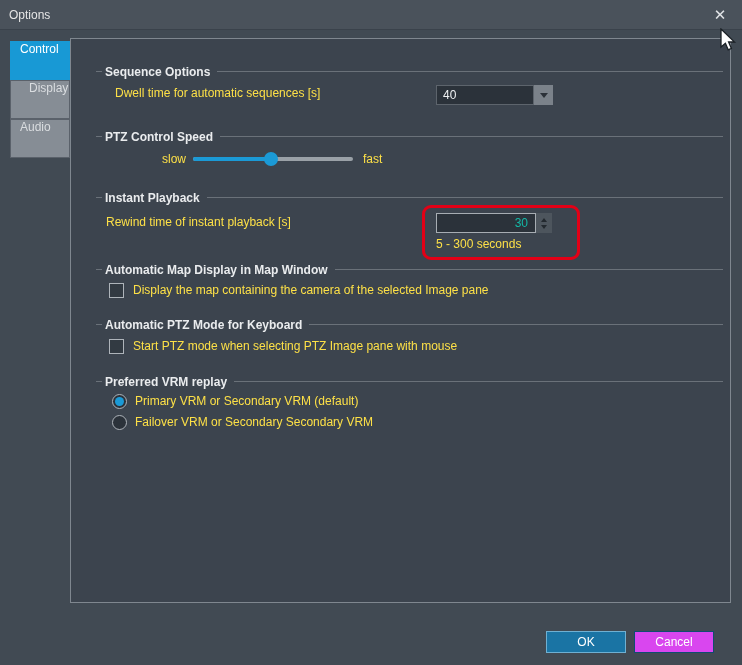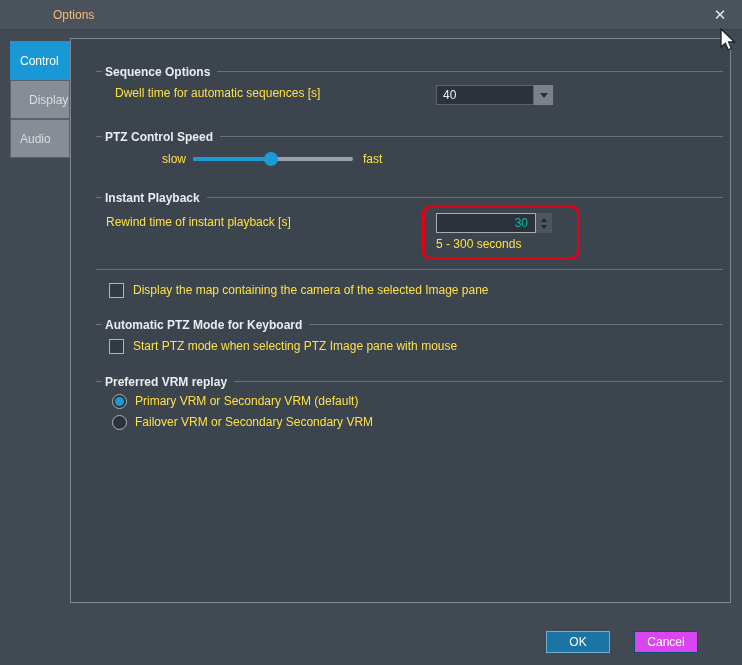--- a/index.html
+++ b/index.html
@@ -9,31 +9,31 @@
     font-family:"Liberation Sans", sans-serif;
     -webkit-font-smoothing:antialiased;
   }
   
   .titlebar{
     position:absolute;left:0;top:0;width:742px;height:30px;
     background:#4a525b;border-bottom:1px solid #3a424b;box-sizing:border-box;
   }
   .titlebar .title{
     position:absolute;left:9px;top:0;line-height:30px;
-    font-size:12px;color:#fdba74;margin-left:44px;
+    font-size:12px;color:#e5e5e5;
   }
   .close-btn{
     position:absolute;right:10px;top:3px;width:24px;height:24px;
     display:flex;align-items:center;justify-content:center;
     color:#e2e5e8;font-size:15px;cursor:default;
   }
   
   .tab{
     position:absolute;left:10px;width:60px;height:39px;box-sizing:border-box;
-    display:flex;align-items:center;padding-left:9px;
+    display:flex;align-items:flex-start;padding-left:9px;
     font-size:12px;z-index:3;border:1px solid #5a616a;
   }
   .tab.active{background:#1899d5;color:#ffffff;border-color:#1899d5;}
   .tab.inactive{background:#868d95;color:#dadde0;}
   #tab-control{top:41px;}
   #tab-display{top:80px;padding-left:18px;}
   #tab-audio{top:119px;}
   
   .panel{
     position:absolute;left:70px;top:38px;width:661px;height:565px;
@@ -101,21 +101,21 @@
     position:absolute;left:112px;width:15px;height:15px;box-sizing:border-box;
     background:#2b323a;border:1px solid #aeb4ba;border-radius:50%;z-index:2;
   }
   .radio .dot{
     display:none;position:absolute;left:2px;top:2px;width:9px;height:9px;
     border-radius:50%;background:#1b9ad6;
   }
   .radio.selected .dot{display:block;}
   
   .btn{
-    position:absolute;top:631px;width:64px;height:22px;box-sizing:border-box;
+    position:absolute;top:631px;width:80px;height:22px;box-sizing:border-box;
     font-size:12px;color:#ffffff;display:flex;align-items:center;justify-content:center;
   }
   .btn-ok{left:546px;background:#1a74a4;border:1px solid #6fb0d2;}
   .btn-cancel{left:634px;background:#d946ef;border:1px solid #0f4d70;}
   
   .cursor{position:absolute;left:719px;top:28px;z-index:9;}
 </style>
 </head>
 <body>
 
@@ -168,20 +168,21 @@
 <div class="red-highlight"></div>
 <div class="spin-field">30</div>
 <div class="spin-btn">
   <span class="tri-up-sm"></span>
   <span class="tri-down-sm"></span>
 </div>
 <span class="lbl" style="left:436px;top:237px">5 - 300 seconds</span>
 
 <div class="group-header" style="top:262px">
   <span class="pre"></span>
+  <span class="gtitle">Automatic Map Display in Map Window</span>
   <span class="line"></span>
 </div>
 <div class="checkbox" style="top:283px"></div>
 <span class="lbl" style="left:133px;top:283px">Display the map containing the camera of the selected Image pane</span>
 
 <div class="group-header" style="top:317px">
   <span class="pre"></span>
   <span class="gtitle">Automatic PTZ Mode for Keyboard</span>
   <span class="line"></span>
 </div>

